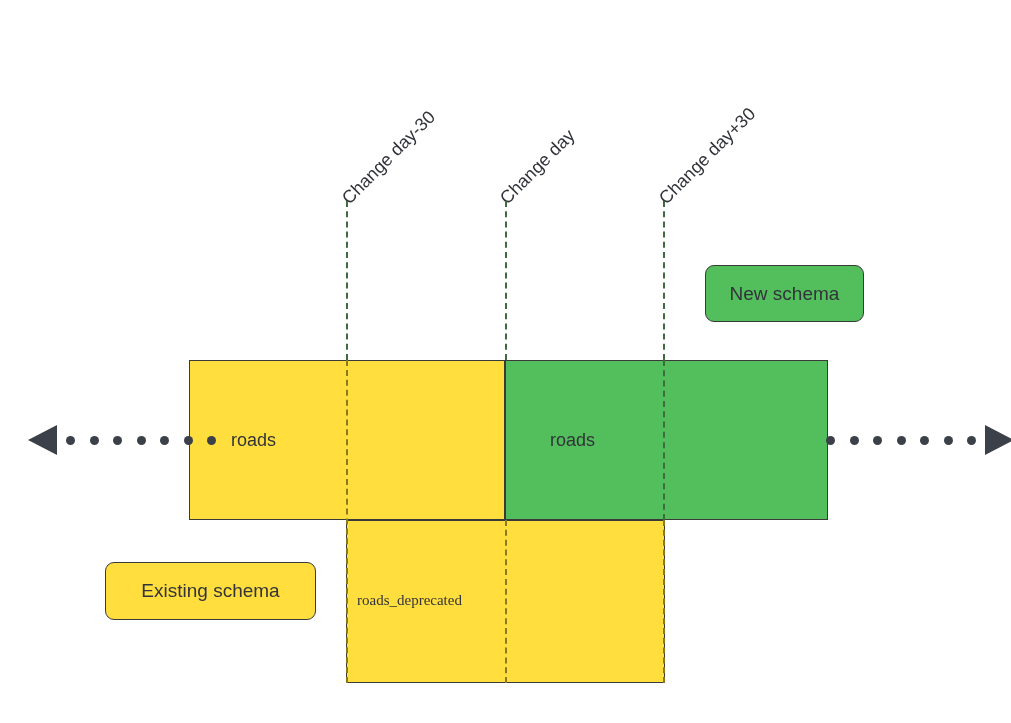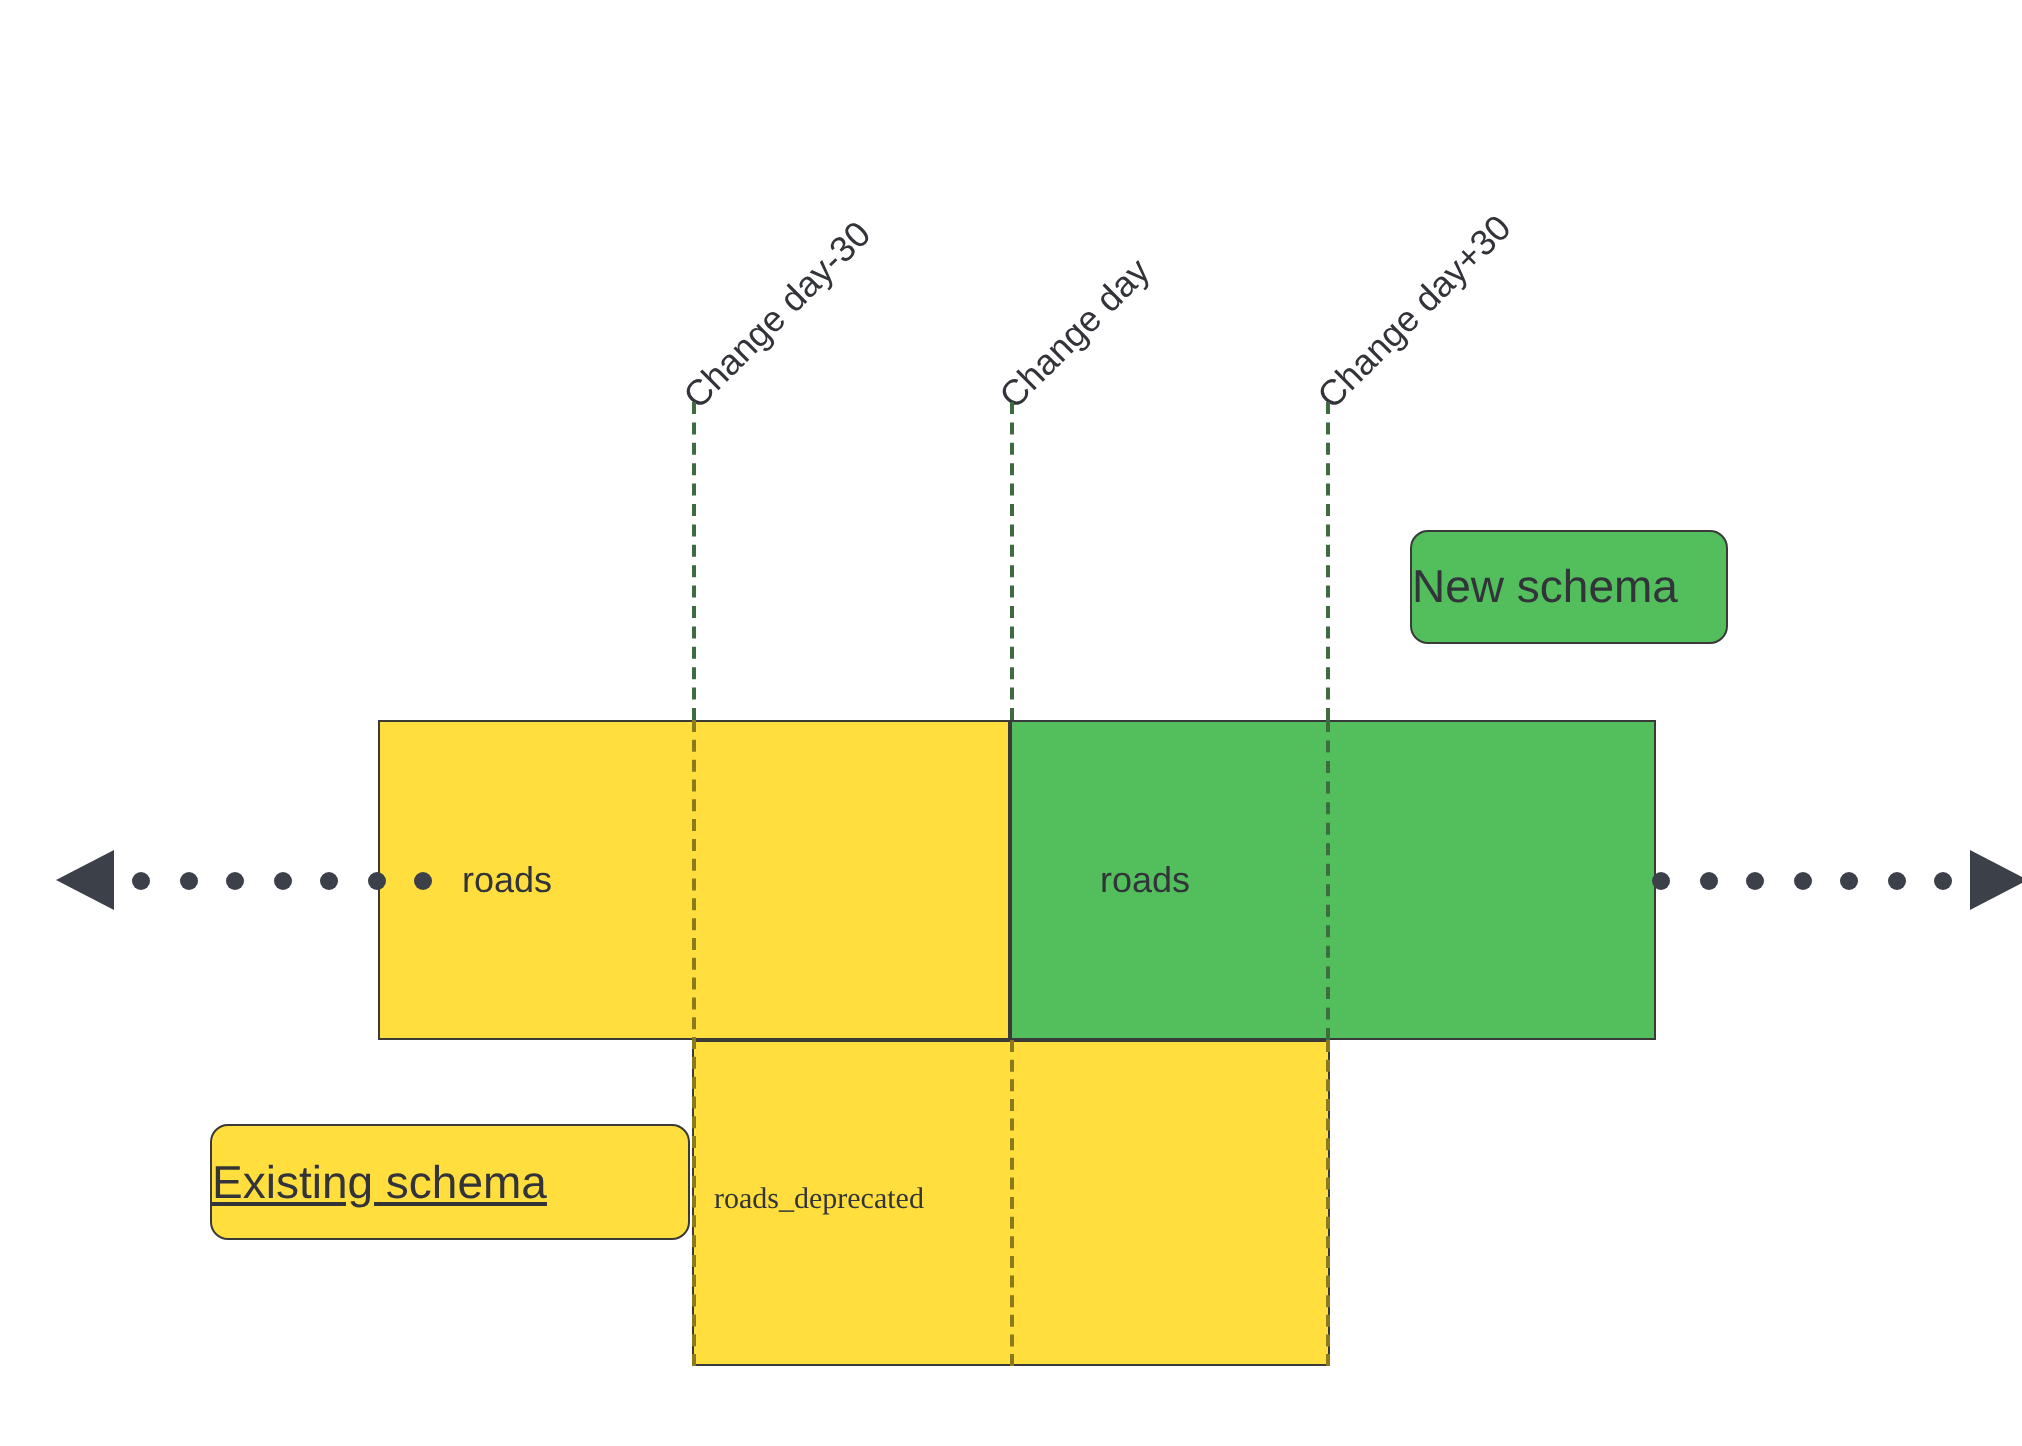--- a/index.html
+++ b/index.html
@@ -59,21 +59,22 @@
   }
 
   
   .legend-chip {
     position: absolute;
     box-sizing: border-box;
     border: 1.6px solid #3a3a3a;
     border-radius: 9px;
     display: flex;
     align-items: center;
-    font-size: 23px;
+    justify-content: center;
+    font-size: 19px;
     color: #32343a;
     white-space: nowrap;
   }
   .legend-chip.green { background: #52be5c; }
   .legend-chip.yellow { background: #ffde3d; }
 
   
   .timeline-arrow {
     position: absolute;
     display: flex;
@@ -141,21 +142,21 @@
   <div class="guide" style="left:663px; top:201px; height:159px;"></div>
 
   <div class="guide" style="left:663px; top:360px; height:160px;"></div>
 
   <div class="guide on-yellow" style="left:663px; top:520px; height:163px;"></div>
 
   <div class="legend-chip green" style="left:705px; top:265px; width:159px; height:57px;">
     <span>New schema</span>
   </div>
 
-  <div class="legend-chip yellow" style="left:105px; top:562px; width:240px; height:58px;text-decoration:underline;">
+  <div class="legend-chip yellow" style="left:105px; top:562px; width:211px; height:58px;">
     <span>Existing schema</span>
   </div>
 
   <div class="timeline-arrow" style="left:28px; top:428px;">
     <span class="arrow-head left"></span>
     <span class="arrow-dots">
       <span class="arrow-dot"></span>
       <span class="arrow-dot"></span>
       <span class="arrow-dot"></span>
       <span class="arrow-dot"></span>

